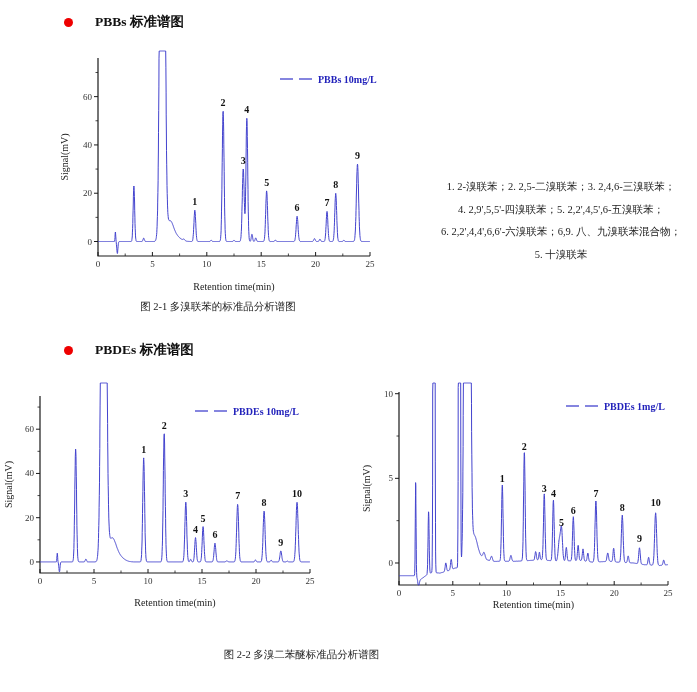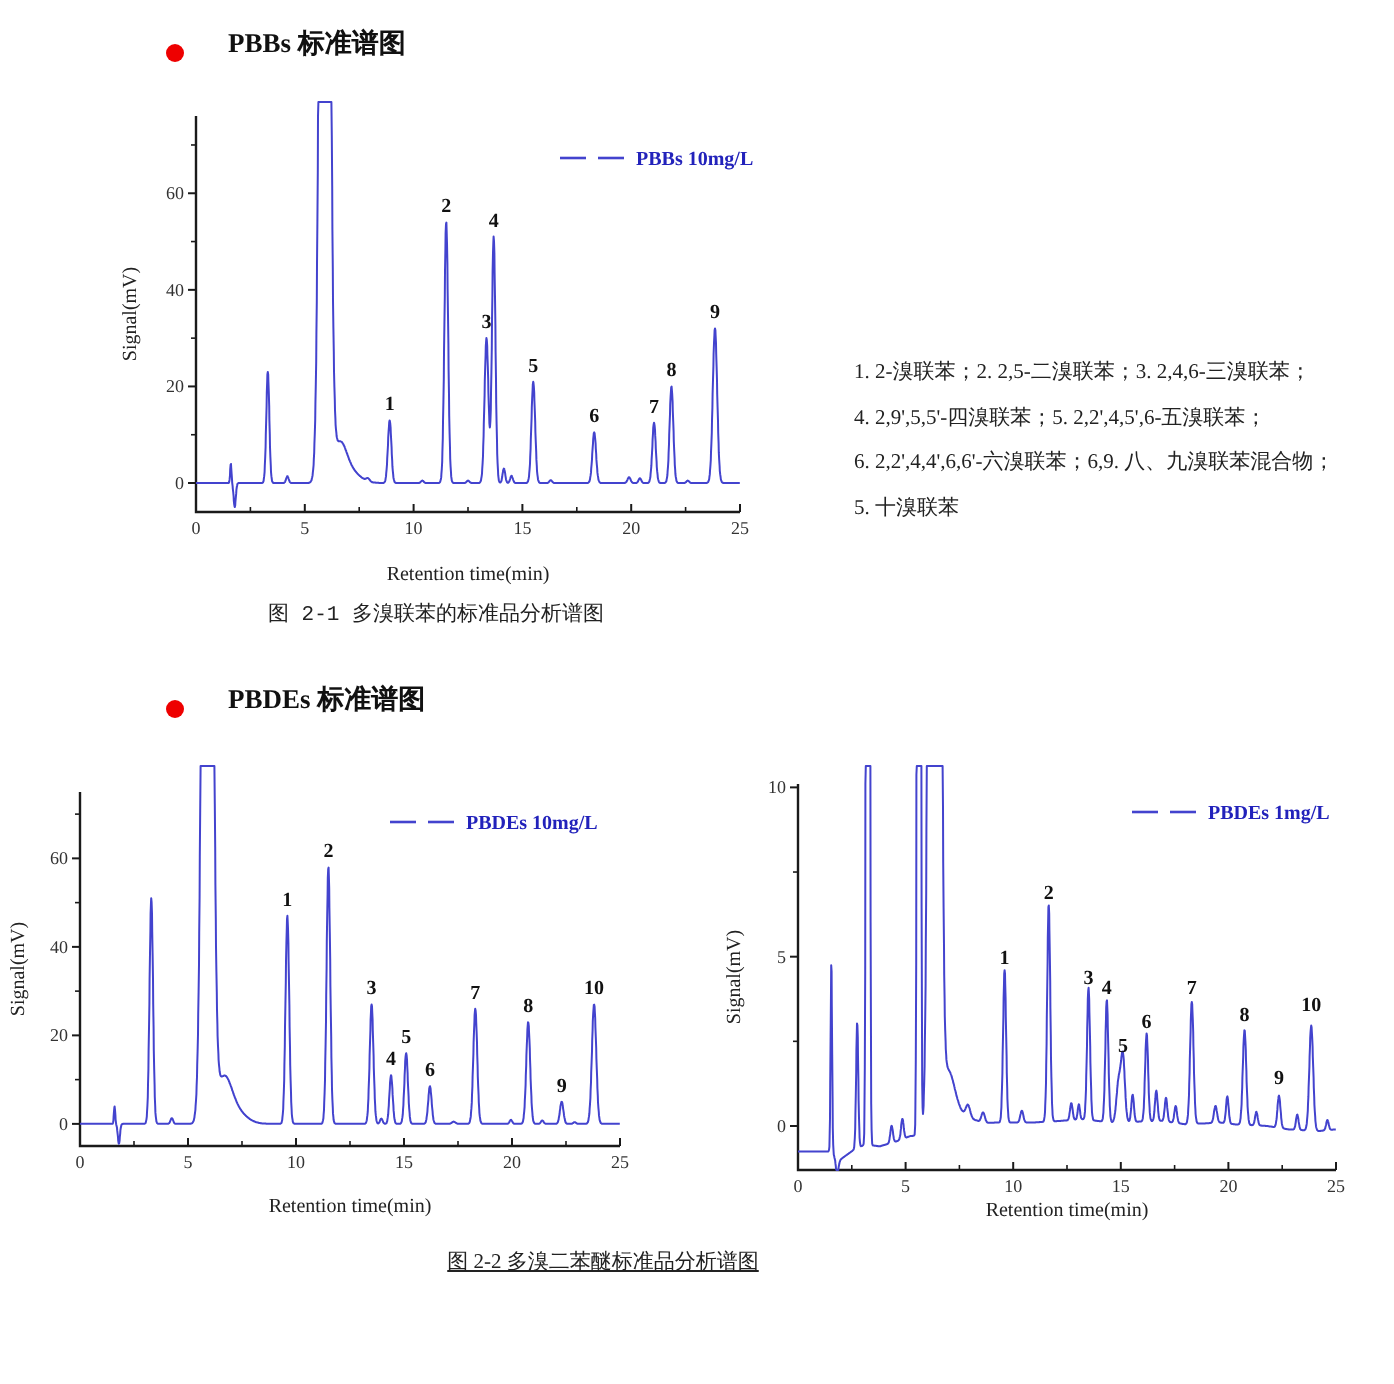--- a/index.html
+++ b/index.html
@@ -1,24 +1,24 @@
 <!DOCTYPE html>
 <html><head>
 <meta charset="utf-8">
 <style>
   html,body{margin:0;padding:0;background:#fff;}
   .page{position:relative;width:697px;height:692px;background:#ffffff;overflow:hidden;
         font-family:"Liberation Serif","DejaVu Serif",serif;color:#1a1a1a;}
-  .heading{position:absolute;left:83px;display:flex;align-items:flex-end;gap:22px;}
+  .heading{position:absolute;left:64px;display:flex;align-items:center;gap:22px;}
   .bullet{width:9px;height:9px;border-radius:50%;background:#ee0000;display:inline-block;}
   .heading-text{font-size:13.5px;font-weight:bold;color:#111;}
   .chart-box{position:absolute;}
   .caption{position:absolute;text-align:center;font-size:10.5px;color:#222;}
   .ann{position:absolute;left:427px;top:176px;width:268px;font-size:10.5px;line-height:22.5px;
-       color:#222;white-space:nowrap;}
+       color:#222;white-space:nowrap;text-align:center;}
   .footer{position:absolute;left:28px;top:649px;width:666px;font-size:10.8px;line-height:21.5px;
        color:#222;white-space:nowrap;}
   svg text{font-family:"Liberation Serif","DejaVu Serif",serif;}
 </style>
 </head>
 <body>
 
 <div class="page">
 
   <div class="heading" style="top:13px;">
@@ -76,21 +76,21 @@
       </svg>
   </div>
 
   <div class="ann">
     <div>1. 2-溴联苯；2. 2,5-二溴联苯；3. 2,4,6-三溴联苯；</div>
     <div>4. 2,9',5,5'-四溴联苯；5. 2,2',4,5',6-五溴联苯；</div>
     <div>6. 2,2',4,4',6,6'-六溴联苯；6,9. 八、九溴联苯混合物；</div>
     <div>5. 十溴联苯</div>
   </div>
 
-  <div class="caption" style="left:58px;top:300px;width:320px;font-family:Liberation Mono, monospace;">图 2-1  多溴联苯的标准品分析谱图</div>
+  <div class="caption" style="left:58px;top:300px;width:320px;">图 2-1  多溴联苯的标准品分析谱图</div>
 
   <div class="heading" style="top:341px;">
     <span class="bullet"></span>
     <span class="heading-text">PBDEs 标准谱图</span>
   </div>
 
   <div class="chart-box" style="left:2px;top:382px;">
     <svg id="c2" width="316" height="230" viewBox="0 0 316 230">
         <path d="M38,14 L38,191 L308,191" fill="none" stroke="#1a1a1a" stroke-width="1.2"></path>
         <line x1="34" y1="179.9375" x2="38" y2="179.9375" stroke="#1a1a1a" stroke-width="1"></line>
@@ -181,18 +181,18 @@
         <text x="235.908" y="115.04385964912281" text-anchor="middle" font-size="10" font-weight="bold" fill="#111">7</text>
         <text x="262.27" y="128.58771929824562" text-anchor="middle" font-size="10" font-weight="bold" fill="#111">8</text>
         <text x="279.486" y="159.9078947368421" text-anchor="middle" font-size="10" font-weight="bold" fill="#111">9</text>
         <text x="295.62600000000003" y="123.50877192982455" text-anchor="middle" font-size="10" font-weight="bold" fill="#111">10</text>
         <line x1="206" y1="24" x2="219" y2="24" stroke="#4343ce" stroke-width="1.3"></line>
         <line x1="225" y1="24" x2="238" y2="24" stroke="#4343ce" stroke-width="1.3"></line>
         <text x="244" y="27.5" font-size="10" font-weight="bold" fill="#2222bb">PBDEs  1mg/L</text>
       </svg>
   </div>
 
-  <div class="caption" style="left:0;top:624px;width:603px;text-decoration:underline;">图 2-2  多溴二苯醚标准品分析谱图</div>
+  <div class="caption" style="left:0;top:648px;width:603px;">图 2-2  多溴二苯醚标准品分析谱图</div>
 
   <div class="footer">
   </div>
 
 </div>
 
 </body></html>

